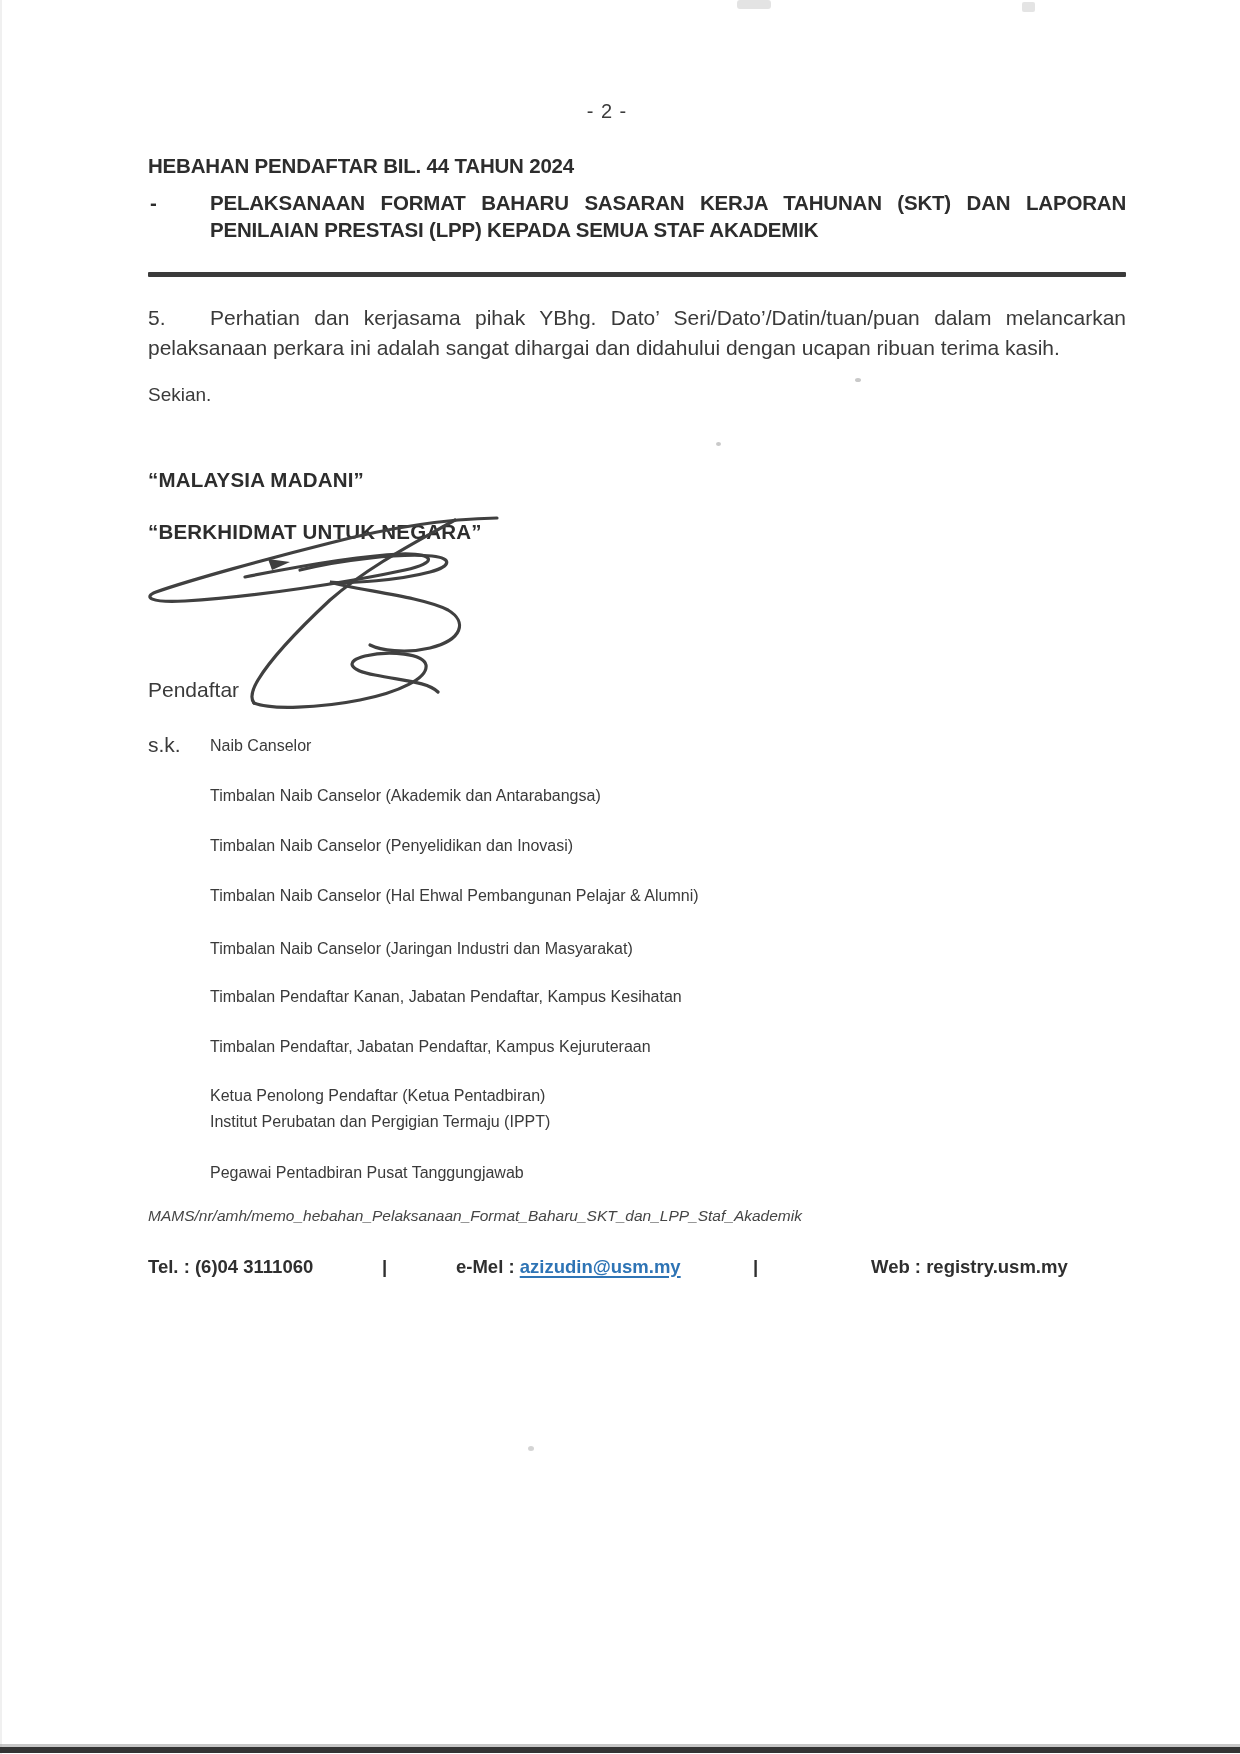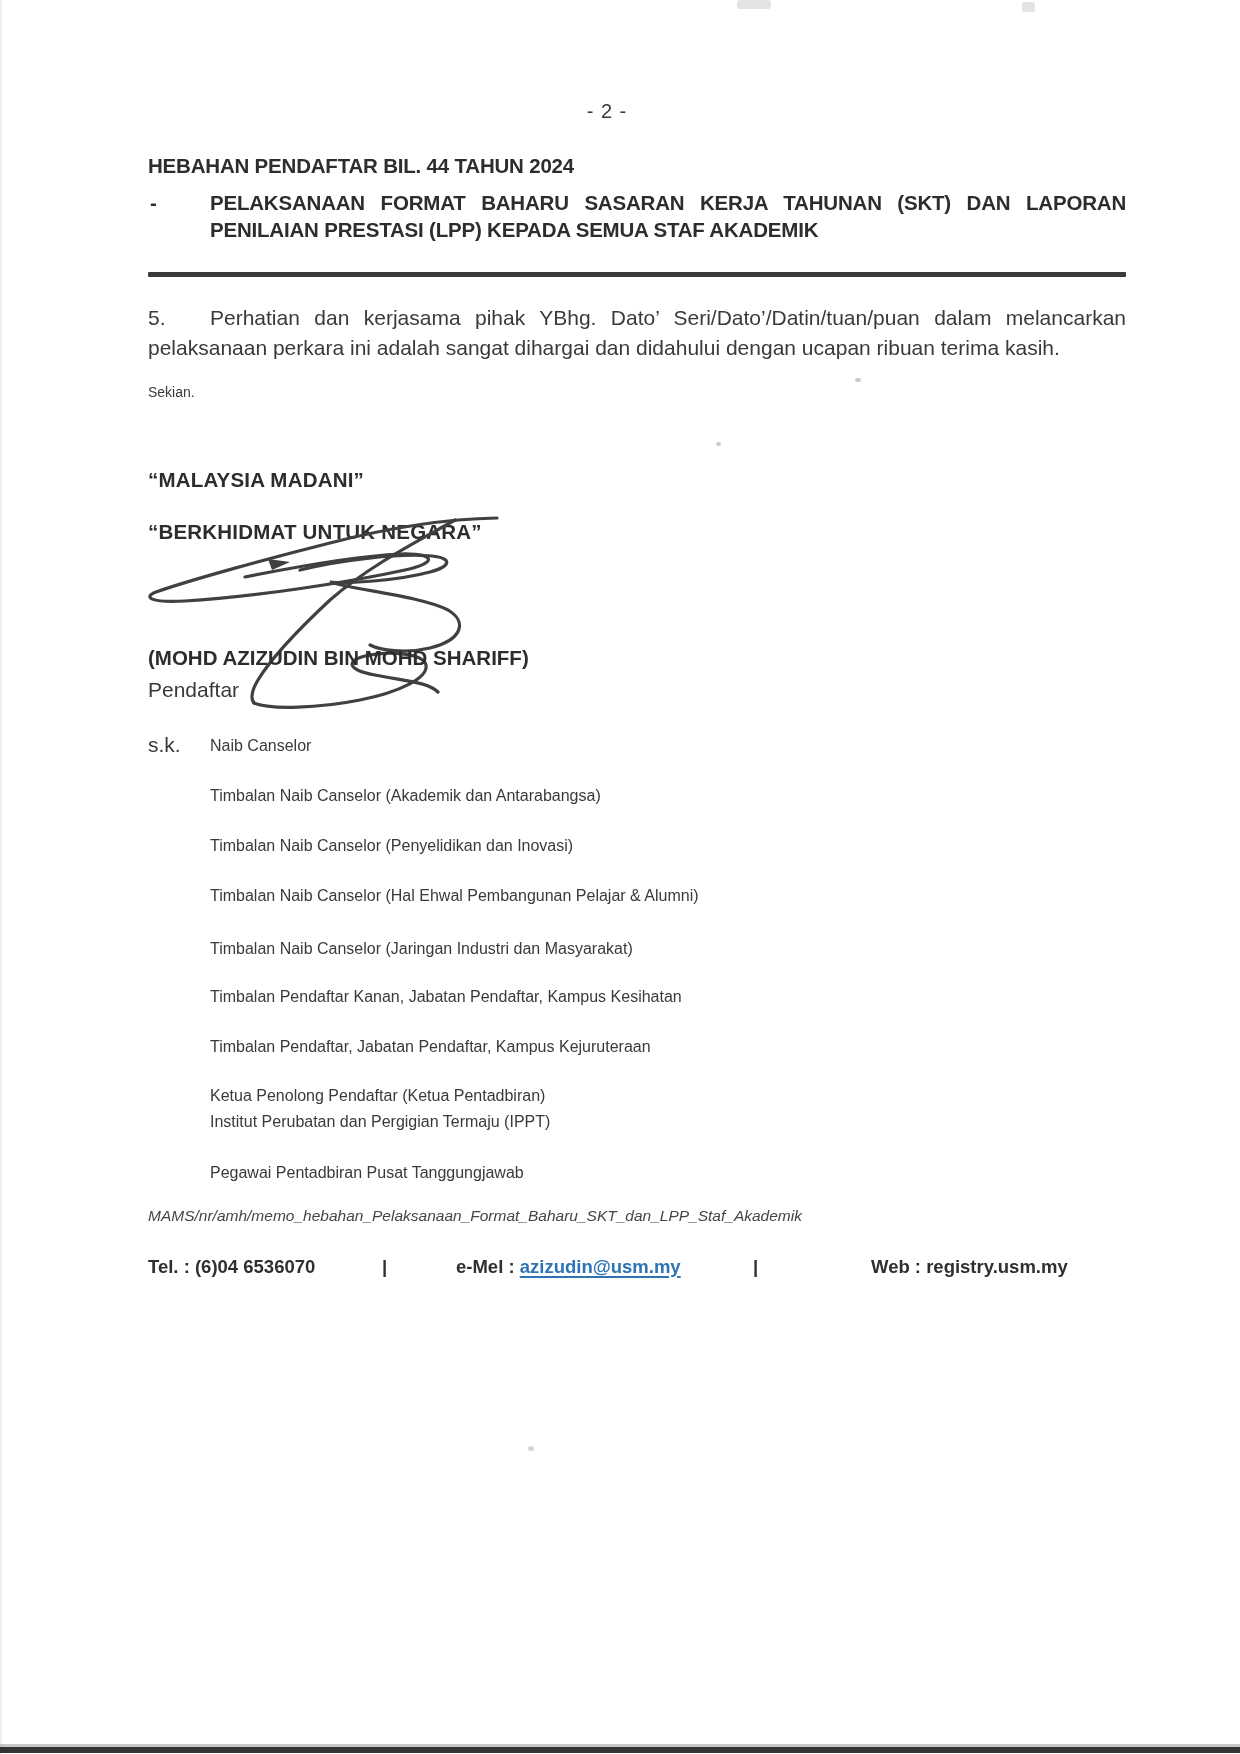--- a/index.html
+++ b/index.html
@@ -12,21 +12,21 @@
   .page-number{top:100px;left:0;width:1214px;text-align:center;font-size:20px;color:#3c3c3c;letter-spacing:1px;}
   
   .ref-title{top:155px;left:148px;font-weight:bold;font-size:20.5px;color:#2d2d2d;line-height:22px;letter-spacing:-0.2px;}
   .subject-dash{top:190px;left:150px;font-weight:bold;font-size:20.5px;color:#2d2d2d;line-height:26px;}
   .subject-text{top:190px;left:210px;width:916px;font-weight:bold;font-size:20.5px;color:#2d2d2d;line-height:26.5px;letter-spacing:-0.2px;}
   .jline{text-align:justify;text-align-last:justify;}
   .rule{top:272px;left:148px;width:978px;height:5px;background:#3b3b3b;border-radius:1px;}
   
   .para5{top:303px;left:148px;width:978px;font-size:21px;line-height:29.5px;color:#3a3a3a;}
   .p5-num{display:inline-block;width:62px;}
-  .closing{top:384px;left:148px;font-size:14px;color:#3a3a3a;}
+  .closing{top:384px;left:148px;font-size:19px;color:#3a3a3a;}
   .slogan1{top:468px;left:148px;font-weight:bold;font-size:20.5px;color:#2d2d2d;letter-spacing:0.2px;}
   .slogan2{top:520px;left:148px;font-weight:bold;font-size:20.5px;color:#2d2d2d;letter-spacing:0.2px;}
   .sig-name{top:646px;left:148px;font-weight:bold;font-size:20.5px;color:#2d2d2d;}
   .sig-title{top:678px;left:148px;font-size:21px;color:#3a3a3a;}
   
   .signature{top:450px;left:120px;pointer-events:none;}
   
   .cc-label{top:733px;left:148px;font-size:21px;line-height:23px;color:#3a3a3a;}
   .cc-item{left:210px;font-size:16px;line-height:26px;color:#3a3a3a;white-space:pre-line;}
   .cc-1{top:733px;}.cc-2{top:783px;}.cc-3{top:833px;}.cc-4{top:883px;}
@@ -83,39 +83,38 @@
   <svg class="abs signature" width="440" height="265" viewBox="0 0 440 265" fill="none">
     <g stroke="#404040" stroke-width="3.2" stroke-linecap="round" fill="none">
       <path d="M 377,68 C 320,69 260,80 210,93 C 150,108 70,130 36,142 C 23,147 30,153 65,151 C 135,147 230,132 285,120 C 318,113 316,103 280,104 C 235,106 170,118 125,127"></path>
       <path d="M 335,70 C 300,90 250,115 210,150 C 180,178 150,210 138,230 C 132,240 130,248 134,253"></path>
       <path d="M 180,120 C 220,110 280,103 312,106 C 332,108 332,116 310,122 C 280,130 230,134 210,132 C 235,140 300,146 328,160 C 348,172 342,190 310,198 C 285,204 260,200 250,195"></path>
       <path d="M 134,253 C 150,260 200,258 240,250 C 280,242 308,228 306,215 C 304,204 270,200 245,206 C 225,211 228,220 255,225 C 285,231 308,232 318,242"></path>
     </g>
     <path d="M 148,109 L 170,112 L 152,120 Z" fill="#404040" stroke="none"></path>
   </svg>
 
-  <div class="abs sig-name">(MOHD AZIZUDIN BIN MOHD SHARIFF)</div>
   <div class="abs sig-title">Pendaftar</div>
 
   <div class="abs cc-label">s.k.</div>
   <div class="abs cc-item cc-1">Naib Canselor</div>
   <div class="abs cc-item cc-2">Timbalan Naib Canselor (Akademik dan Antarabangsa)</div>
   <div class="abs cc-item cc-4">Timbalan Naib Canselor (Hal Ehwal Pembangunan Pelajar &amp; Alumni)</div>
   <div class="abs cc-item cc-3">Timbalan Naib Canselor (Penyelidikan dan Inovasi)</div>
   <div class="abs cc-item cc-5">Timbalan Naib Canselor (Jaringan Industri dan Masyarakat)</div>
   <div class="abs cc-item cc-6">Timbalan Pendaftar Kanan, Jabatan Pendaftar, Kampus Kesihatan</div>
   <div class="abs cc-item cc-7">Timbalan Pendaftar, Jabatan Pendaftar, Kampus Kejuruteraan</div>
   <div class="abs cc-item cc-8">Ketua Penolong Pendaftar (Ketua Pentadbiran)
 Institut Perubatan dan Pergigian Termaju (IPPT)</div>
   <div class="abs ref-code">MAMS/nr/amh/memo_hebahan_Pelaksanaan_Format_Baharu_SKT_dan_LPP_Staf_Akademik</div>
 
   <div class="abs cc-item cc-9">Pegawai Pentadbiran Pusat Tanggungjawab</div>
 
   <div>
-    <span class="abs footer-item f-tel">Tel. : (6)04 6536070</span>
+    <span class="abs footer-item f-tel">Tel. : (6)04 3111060</span>
     <span class="abs footer-item f-sep1">|</span>
     <span class="abs footer-item f-email">
       <span>e-Mel :</span>
       <a class="email-link">azizudin@usm.my</a>
     </span>
     <span class="abs footer-item f-sep2">|</span>
     <span class="abs footer-item f-web">Web : registry.usm.my</span>
   </div>
 
   <div class="abs edge-left"></div>

